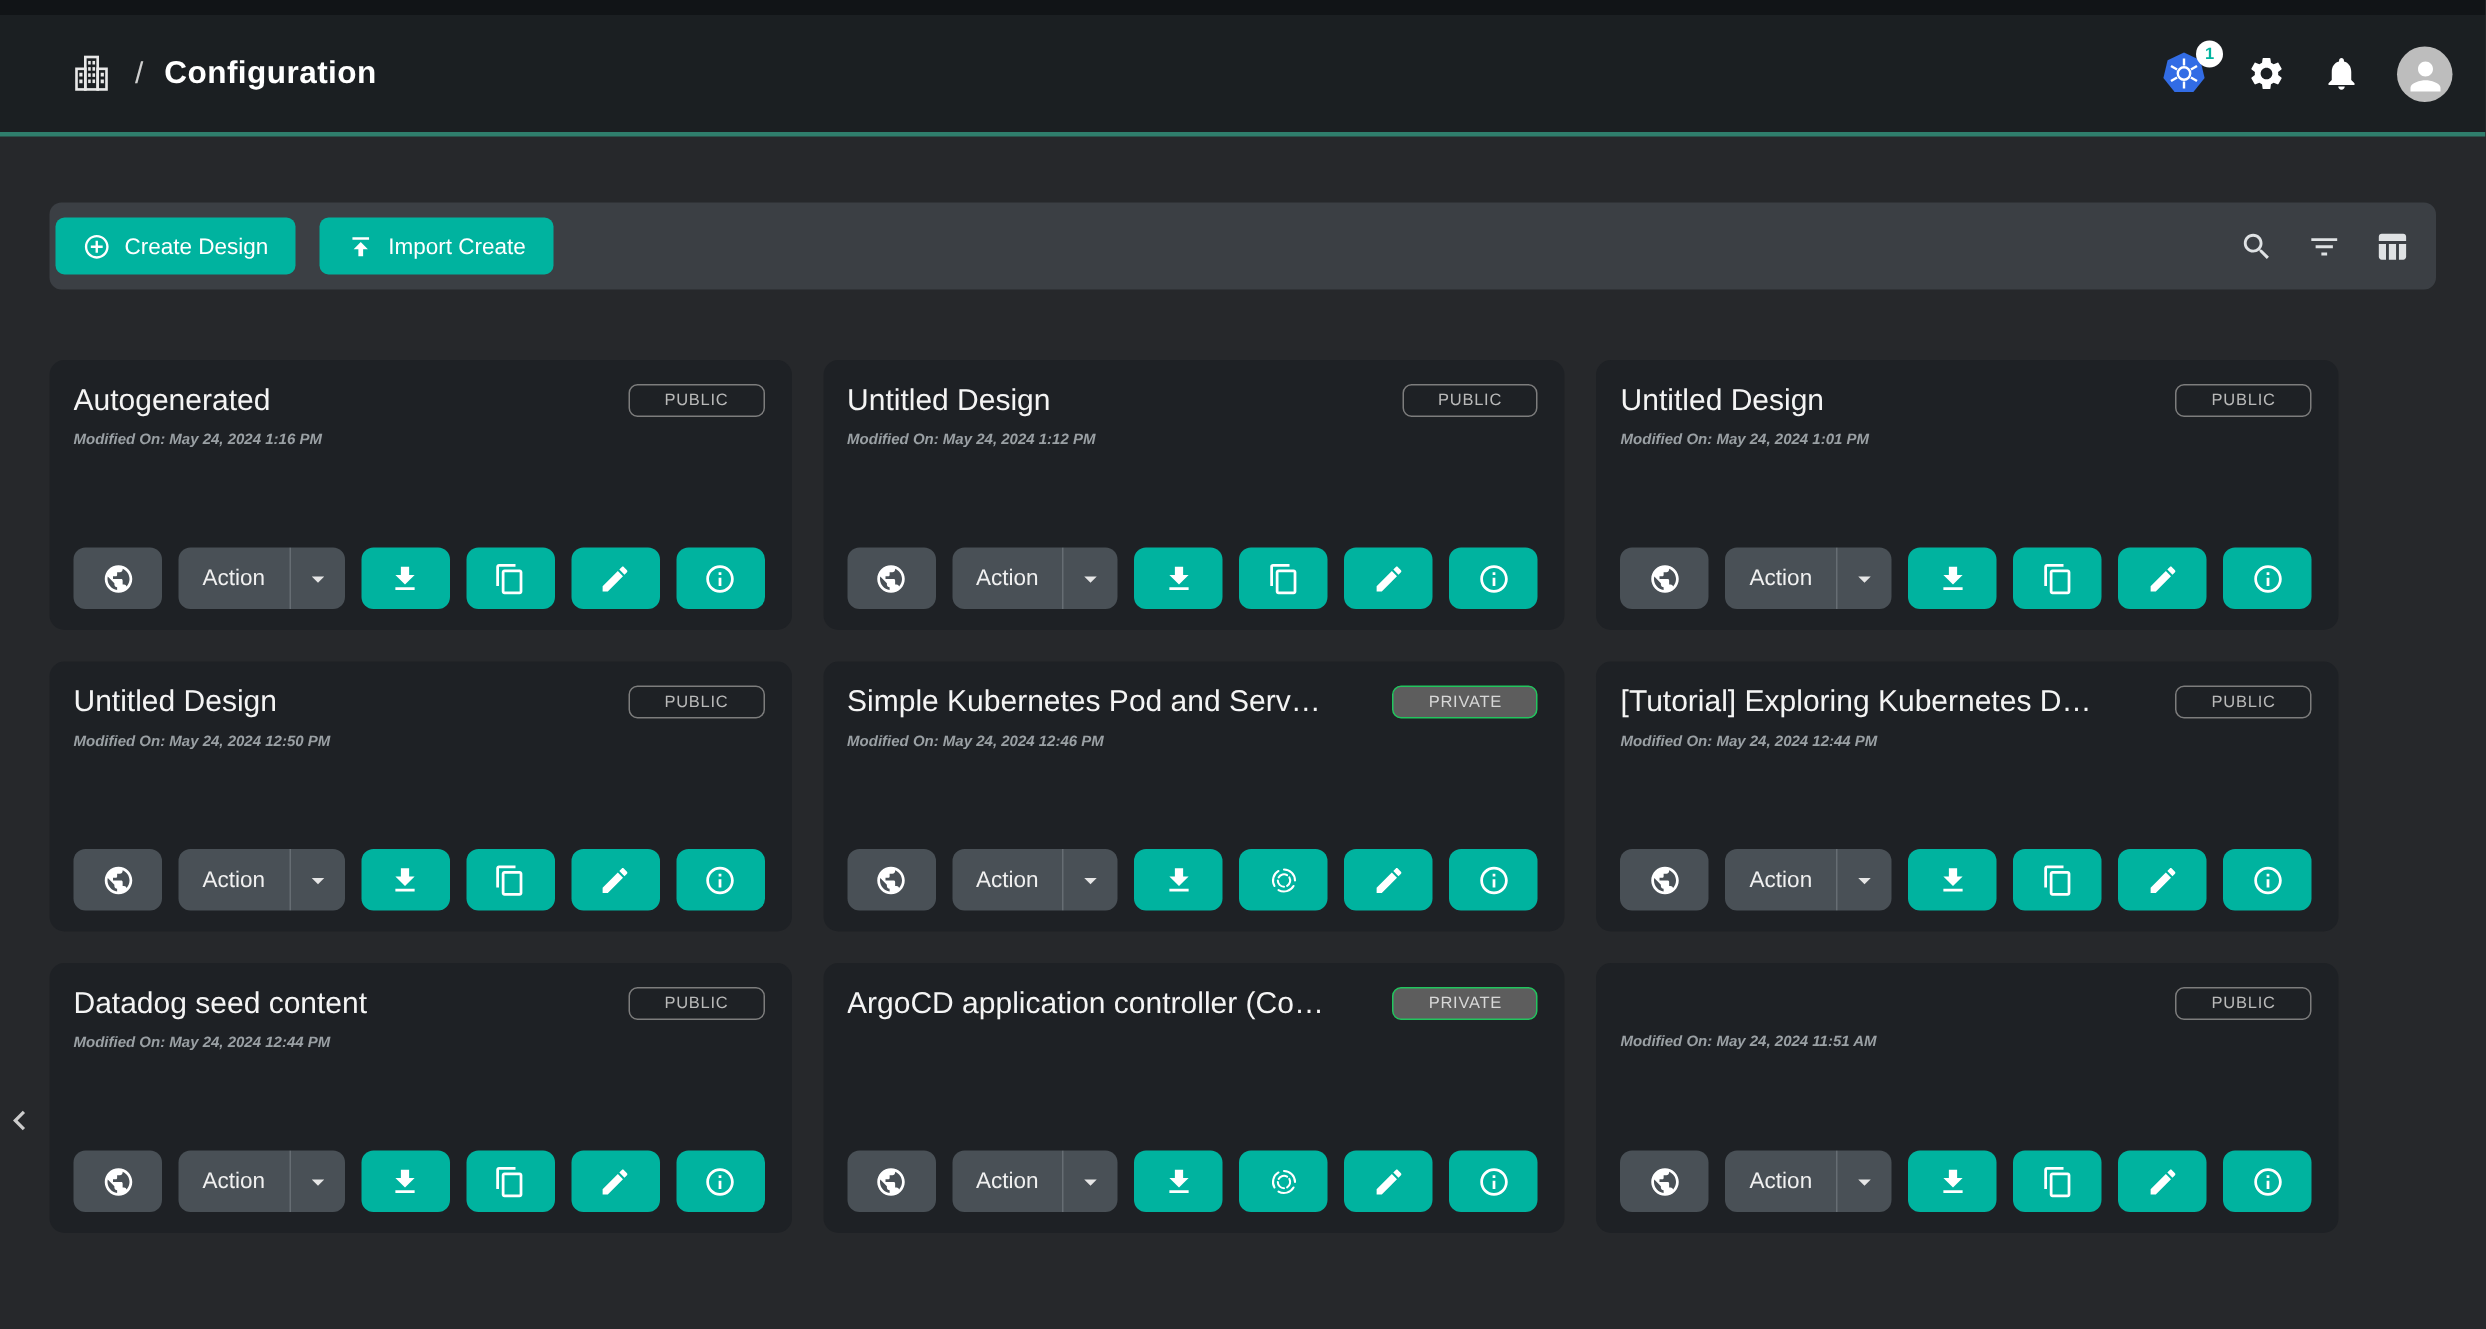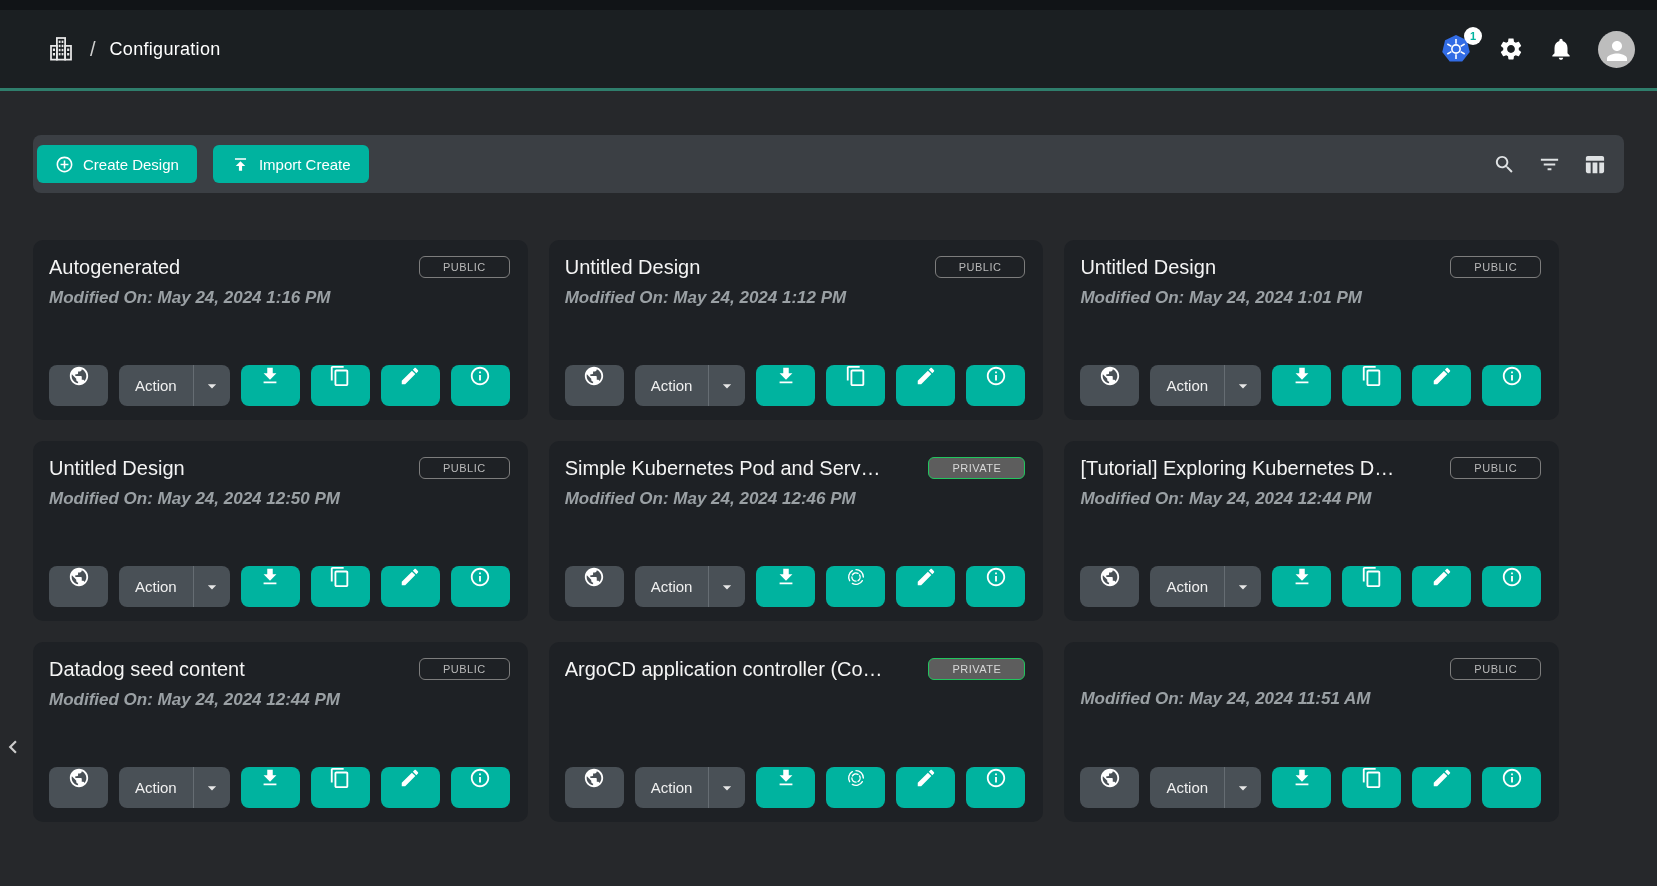--- a/index.html
+++ b/index.html
@@ -15,21 +15,21 @@
     height: 91px;
     background: linear-gradient(#111417 0%, #111417 11%, #1b1f22 11%, #1b1f22 100%);
     border-bottom: 3px solid #2F7E6C;
     display: flex;
     align-items: center;
     padding: 10px 22px 0 46px;
   }
   .breadcrumb { display: flex; align-items: center; gap: 14px; }
   .breadcrumb .bicon { width: 30px; height: 30px; color: #e8e8e8; }
   .breadcrumb .sep { color: #cfcfcf; font-size: 20px; }
-  .breadcrumb .title { color: #fff; font-size: 18px; font-weight: 400; letter-spacing: .3px; }
+  .breadcrumb .title { color: #fff; font-size: 21px; font-weight: 700; letter-spacing: .3px; }
 
   .header-right { margin-left: auto; display: flex; align-items: center; gap: 24px; }
   .k8s-wrap { position: relative; width: 34px; height: 32px; cursor: pointer; }
   .k8s-wrap svg { width: 32px; height: 32px; }
   .k8s-badge {
     position: absolute; top: -6px; right: -8px;
     width: 18px; height: 18px; border-radius: 50%;
     background: #fff; color: #00B39F;
     font-size: 11px; font-weight: 700;
     display: flex; align-items: center; justify-content: center;
@@ -88,27 +88,27 @@
     margin-left: auto;
     font-size: 11px; letter-spacing: .5px;
     border-radius: 6px;
     padding: 4px 23px;
     flex: 0 0 auto;
   }
   .badge-outlined { border: 1px solid #7d7d7d; color: #b9b9b9; background: transparent; }
   .badge-filled { border: 1px solid #22c55e; color: #d8d8d8; background: #5d5d5d; }
   .modified {
     margin-top: 9px;
-    color: #9aa0a4; font-size: 17px;
+    color: #9aa0a4; font-size: 10px;
     font-style: italic; font-weight: 700;
   }
   .card-footer { margin-top: auto; display: flex; align-items: center; gap: 11px; }
   .btn {
     height: 41px; border: none; border-radius: 8px;
-    display: flex; align-items: flex-start; justify-content: center;
+    display: flex; align-items: center; justify-content: center;
     cursor: pointer; color: #fff; font-family: inherit;
   }
   .icon-btn { width: 59px; }
   .btn.dark { background: #495056; }
   .btn.teal { background: #00B39F; }
   .btn .ic { width: 22px; height: 22px; }
   .action-group { padding: 0; overflow: hidden; }
   .action-label { font-size: 15px; color: #f0f0f0; padding: 0 16px; line-height: 41px; }
   .action-divider { width: 1px; height: 41px; background: #666d73; }
   .action-caret { width: 36px; height: 41px; display: flex; align-items: center; justify-content: center; }

